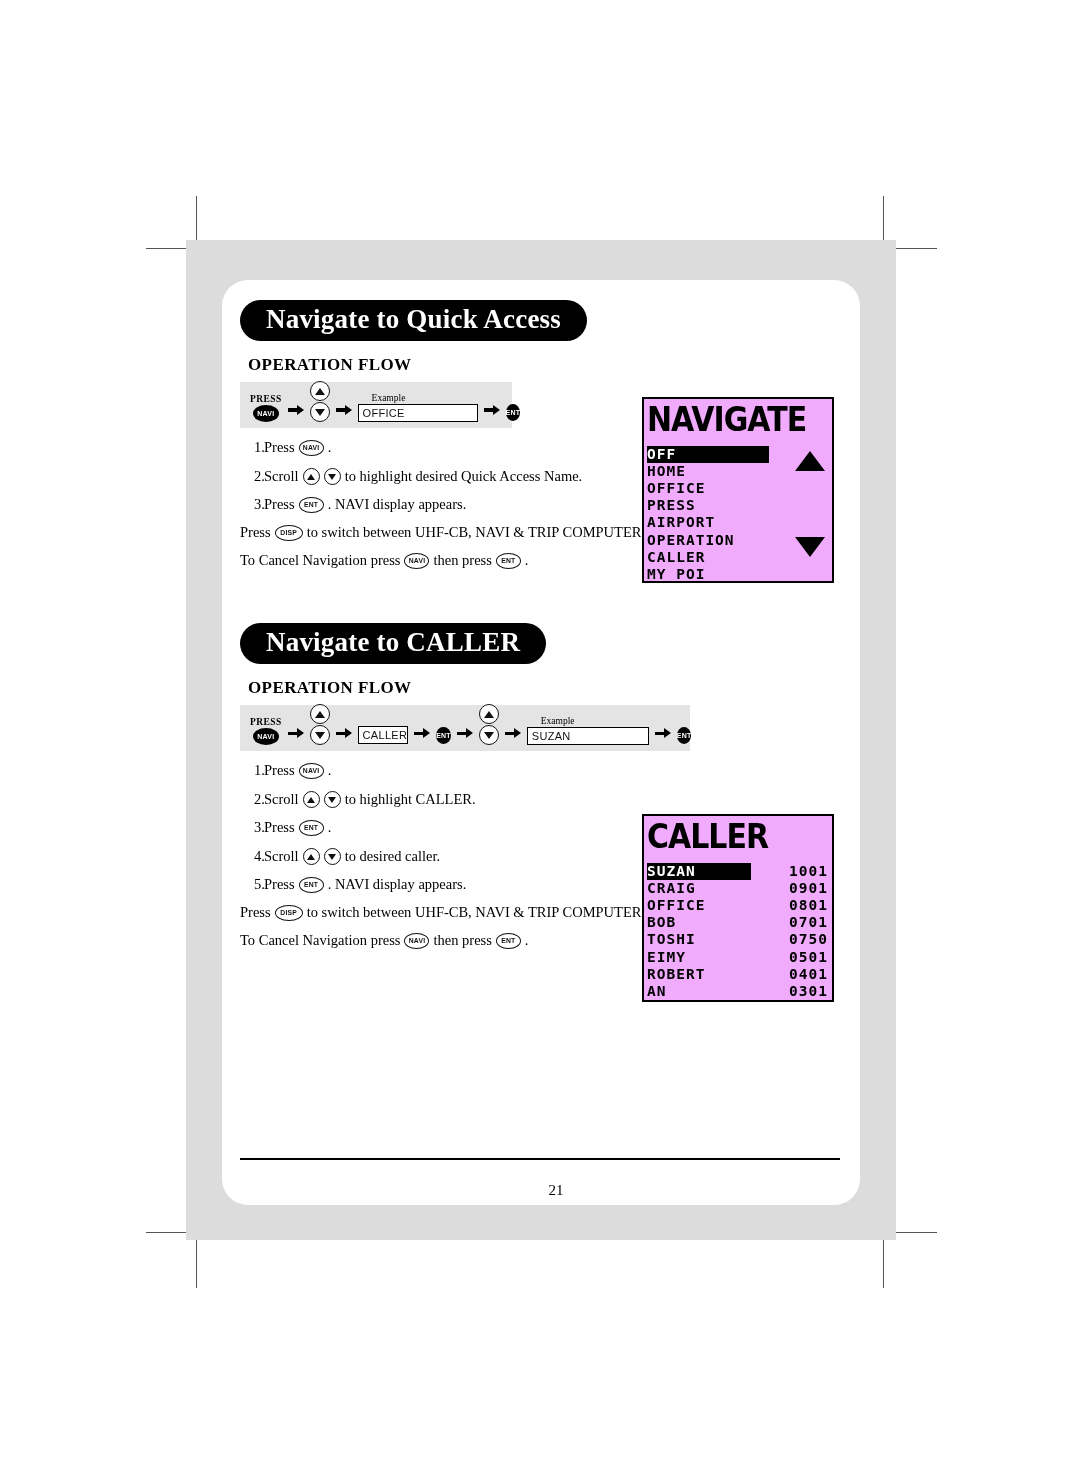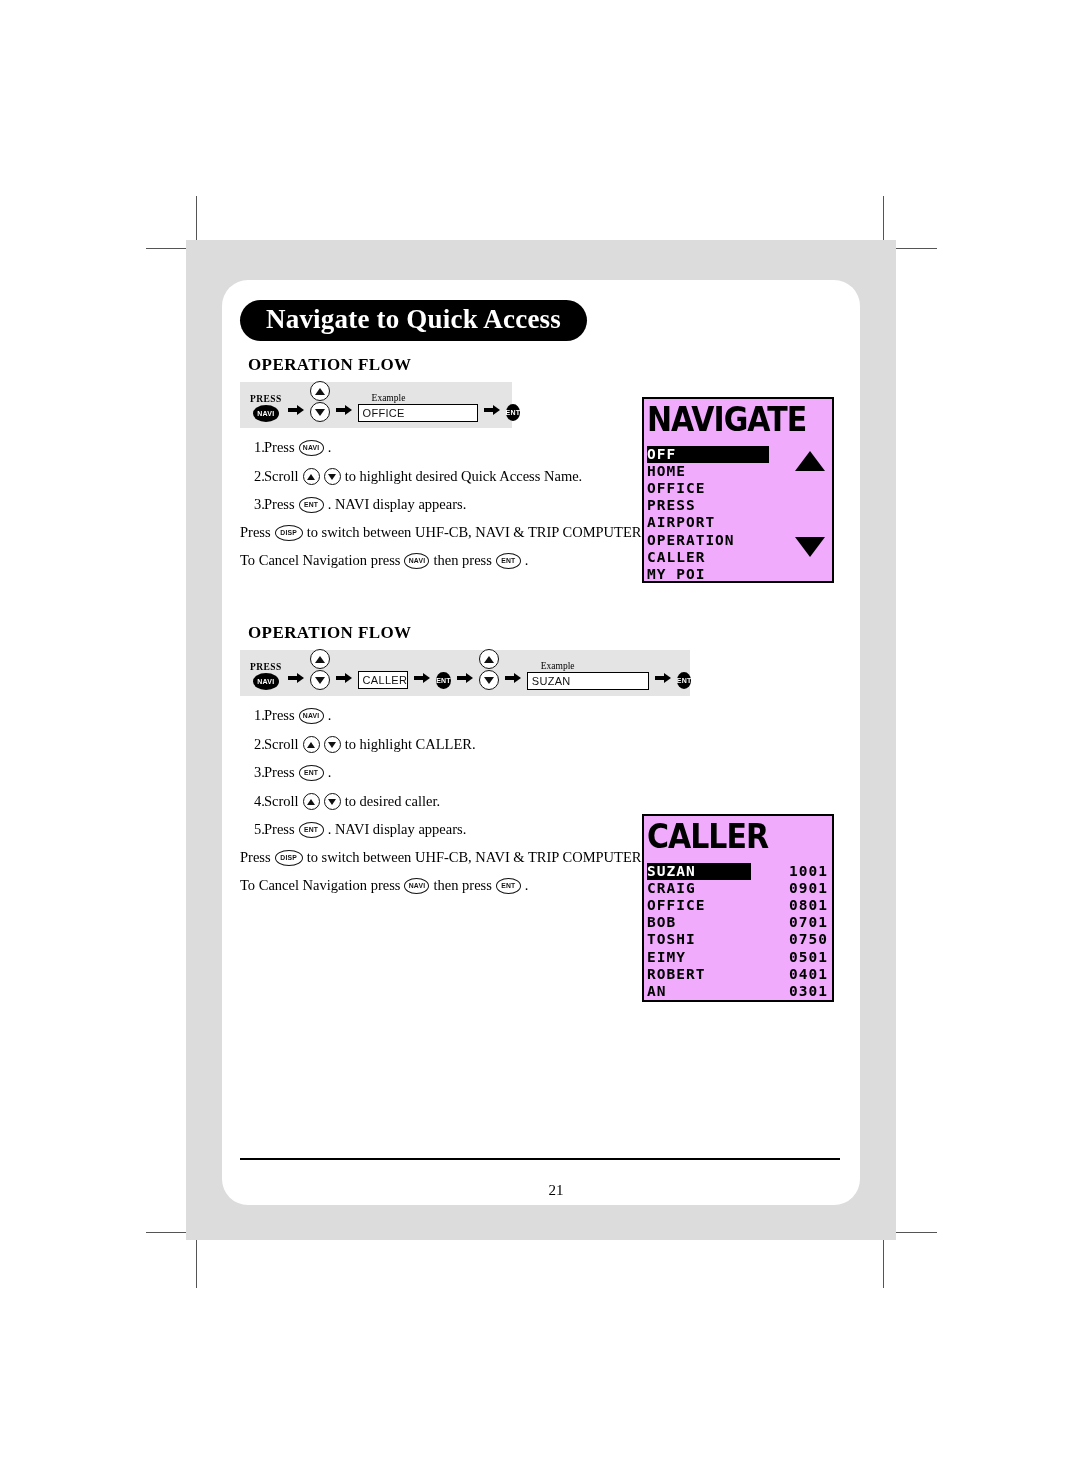--- a/index.html
+++ b/index.html
@@ -440,20 +440,21 @@
         <span class="key key-outline">NAVI</span>
         <span>then press</span>
         <span class="key key-outline">ENT</span>
         <span>.</span>
       </div>
     </div>
   </div>
 
   <div style="margin-top:54px;">
 
+    <div class="banner">Navigate to CALLER</div>
 
     <div class="op-flow-head">OPERATION FLOW</div>
 
     
     <div class="flow-strip" style="width:450px;">
 
       <div class="press-block">
         <span class="press-label">PRESS</span>
         <span class="key key-solid">NAVI</span>
       </div>

